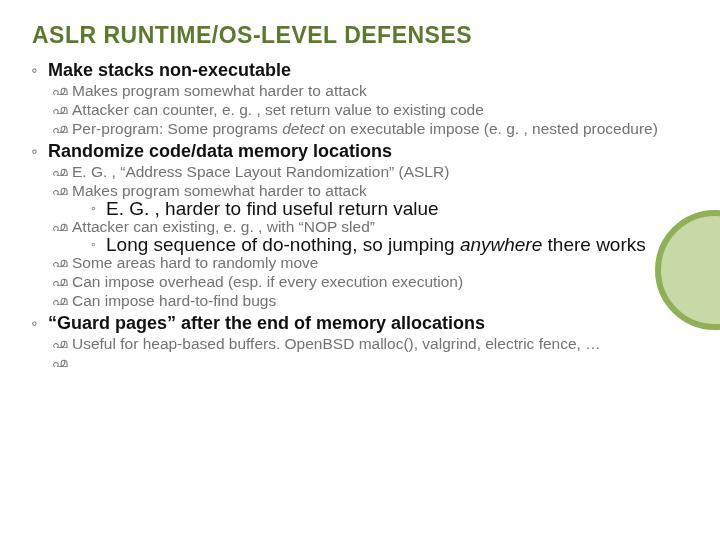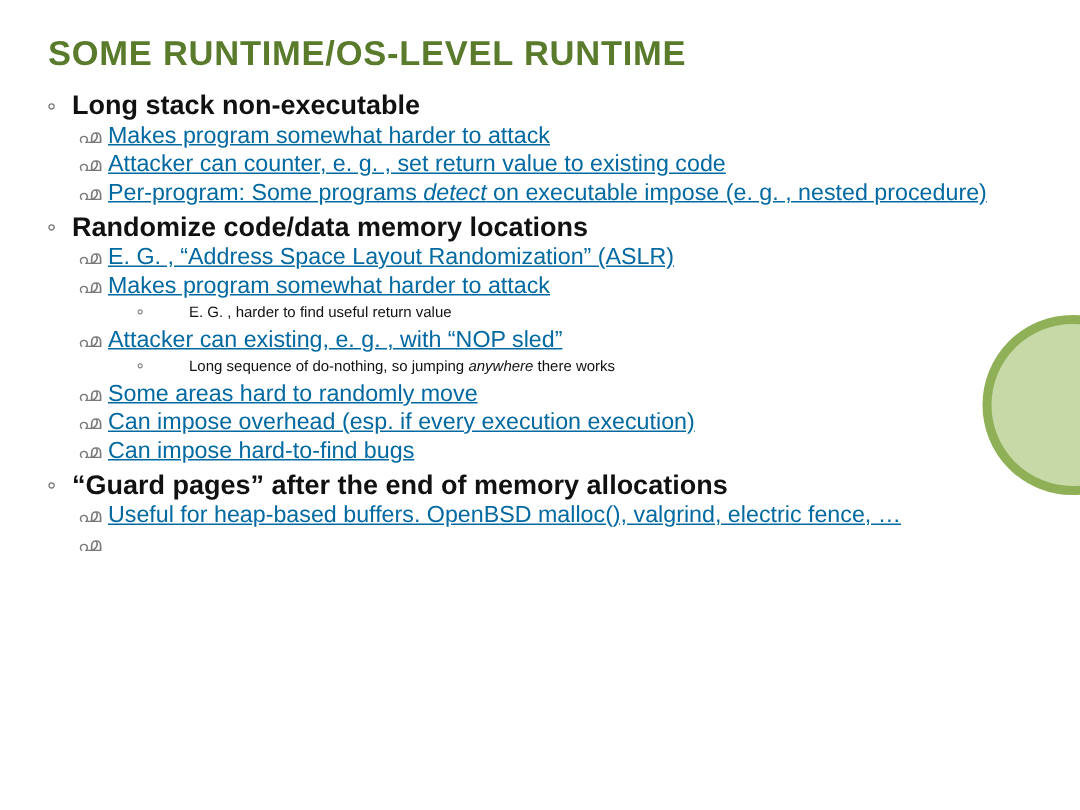--- a/index.html
+++ b/index.html
@@ -45,47 +45,47 @@
   .lvl1 > li > .row .t1 {
     font-size: 18px; font-weight: bold; color: #111; line-height: 22px;
   }
   .lvl2 { margin-left: 22px; }
   .lvl2 > li > .row { display: flex; align-items: flex-start; }
   .lvl2 > li > .row .b2 {
     width: 20px; flex: 0 0 20px;
     font-size: 13px; color: #7a7a7a; line-height: 19px;
   }
   .lvl2 > li > .row .t2 {
-    font-size: 15.5px; color: #0369a1; line-height: 19px; text-decoration: underline;
+    font-size: 15.5px; color: #737373; line-height: 19px;
   }
   .lvl3 { margin-left: 38px; }
   .lvl3 > li > .row { display: flex; align-items: flex-start; }
   .lvl3 > li > .row .b3 {
     width: 16px; flex: 0 0 16px;
     font-size: 11px; color: #7a7a7a; line-height: 17px;
   }
   .lvl3 > li > .row .t3 {
-    font-size: 10px; color: #111; line-height: 17px; margin-left: 20px;
+    font-size: 19px; color: #111; line-height: 17px;
   }
   em.i { font-style: italic; }
 </style>
 </head>
 <body>
 
 <div class="circle"></div>
 
 <div class="slide">
-  <div class="title">SOME RUNTIME/OS-LEVEL RUNTIME</div>
+  <div class="title">ASLR RUNTIME/OS-LEVEL DEFENSES</div>
 
   <ul class="lvl1">
 
     <li>
       <div class="row">
         <span class="b1">∘</span>
-        <span class="t1">Long stack non-executable</span>
+        <span class="t1">Make stacks non-executable</span>
       </div>
       <ul class="lvl2">
         <li>
             <div class="row">
               <span class="b2">൶</span>
               <span class="t2">Makes program somewhat harder to attack</span>
             </div>
           </li>
         <li>
             <div class="row">

